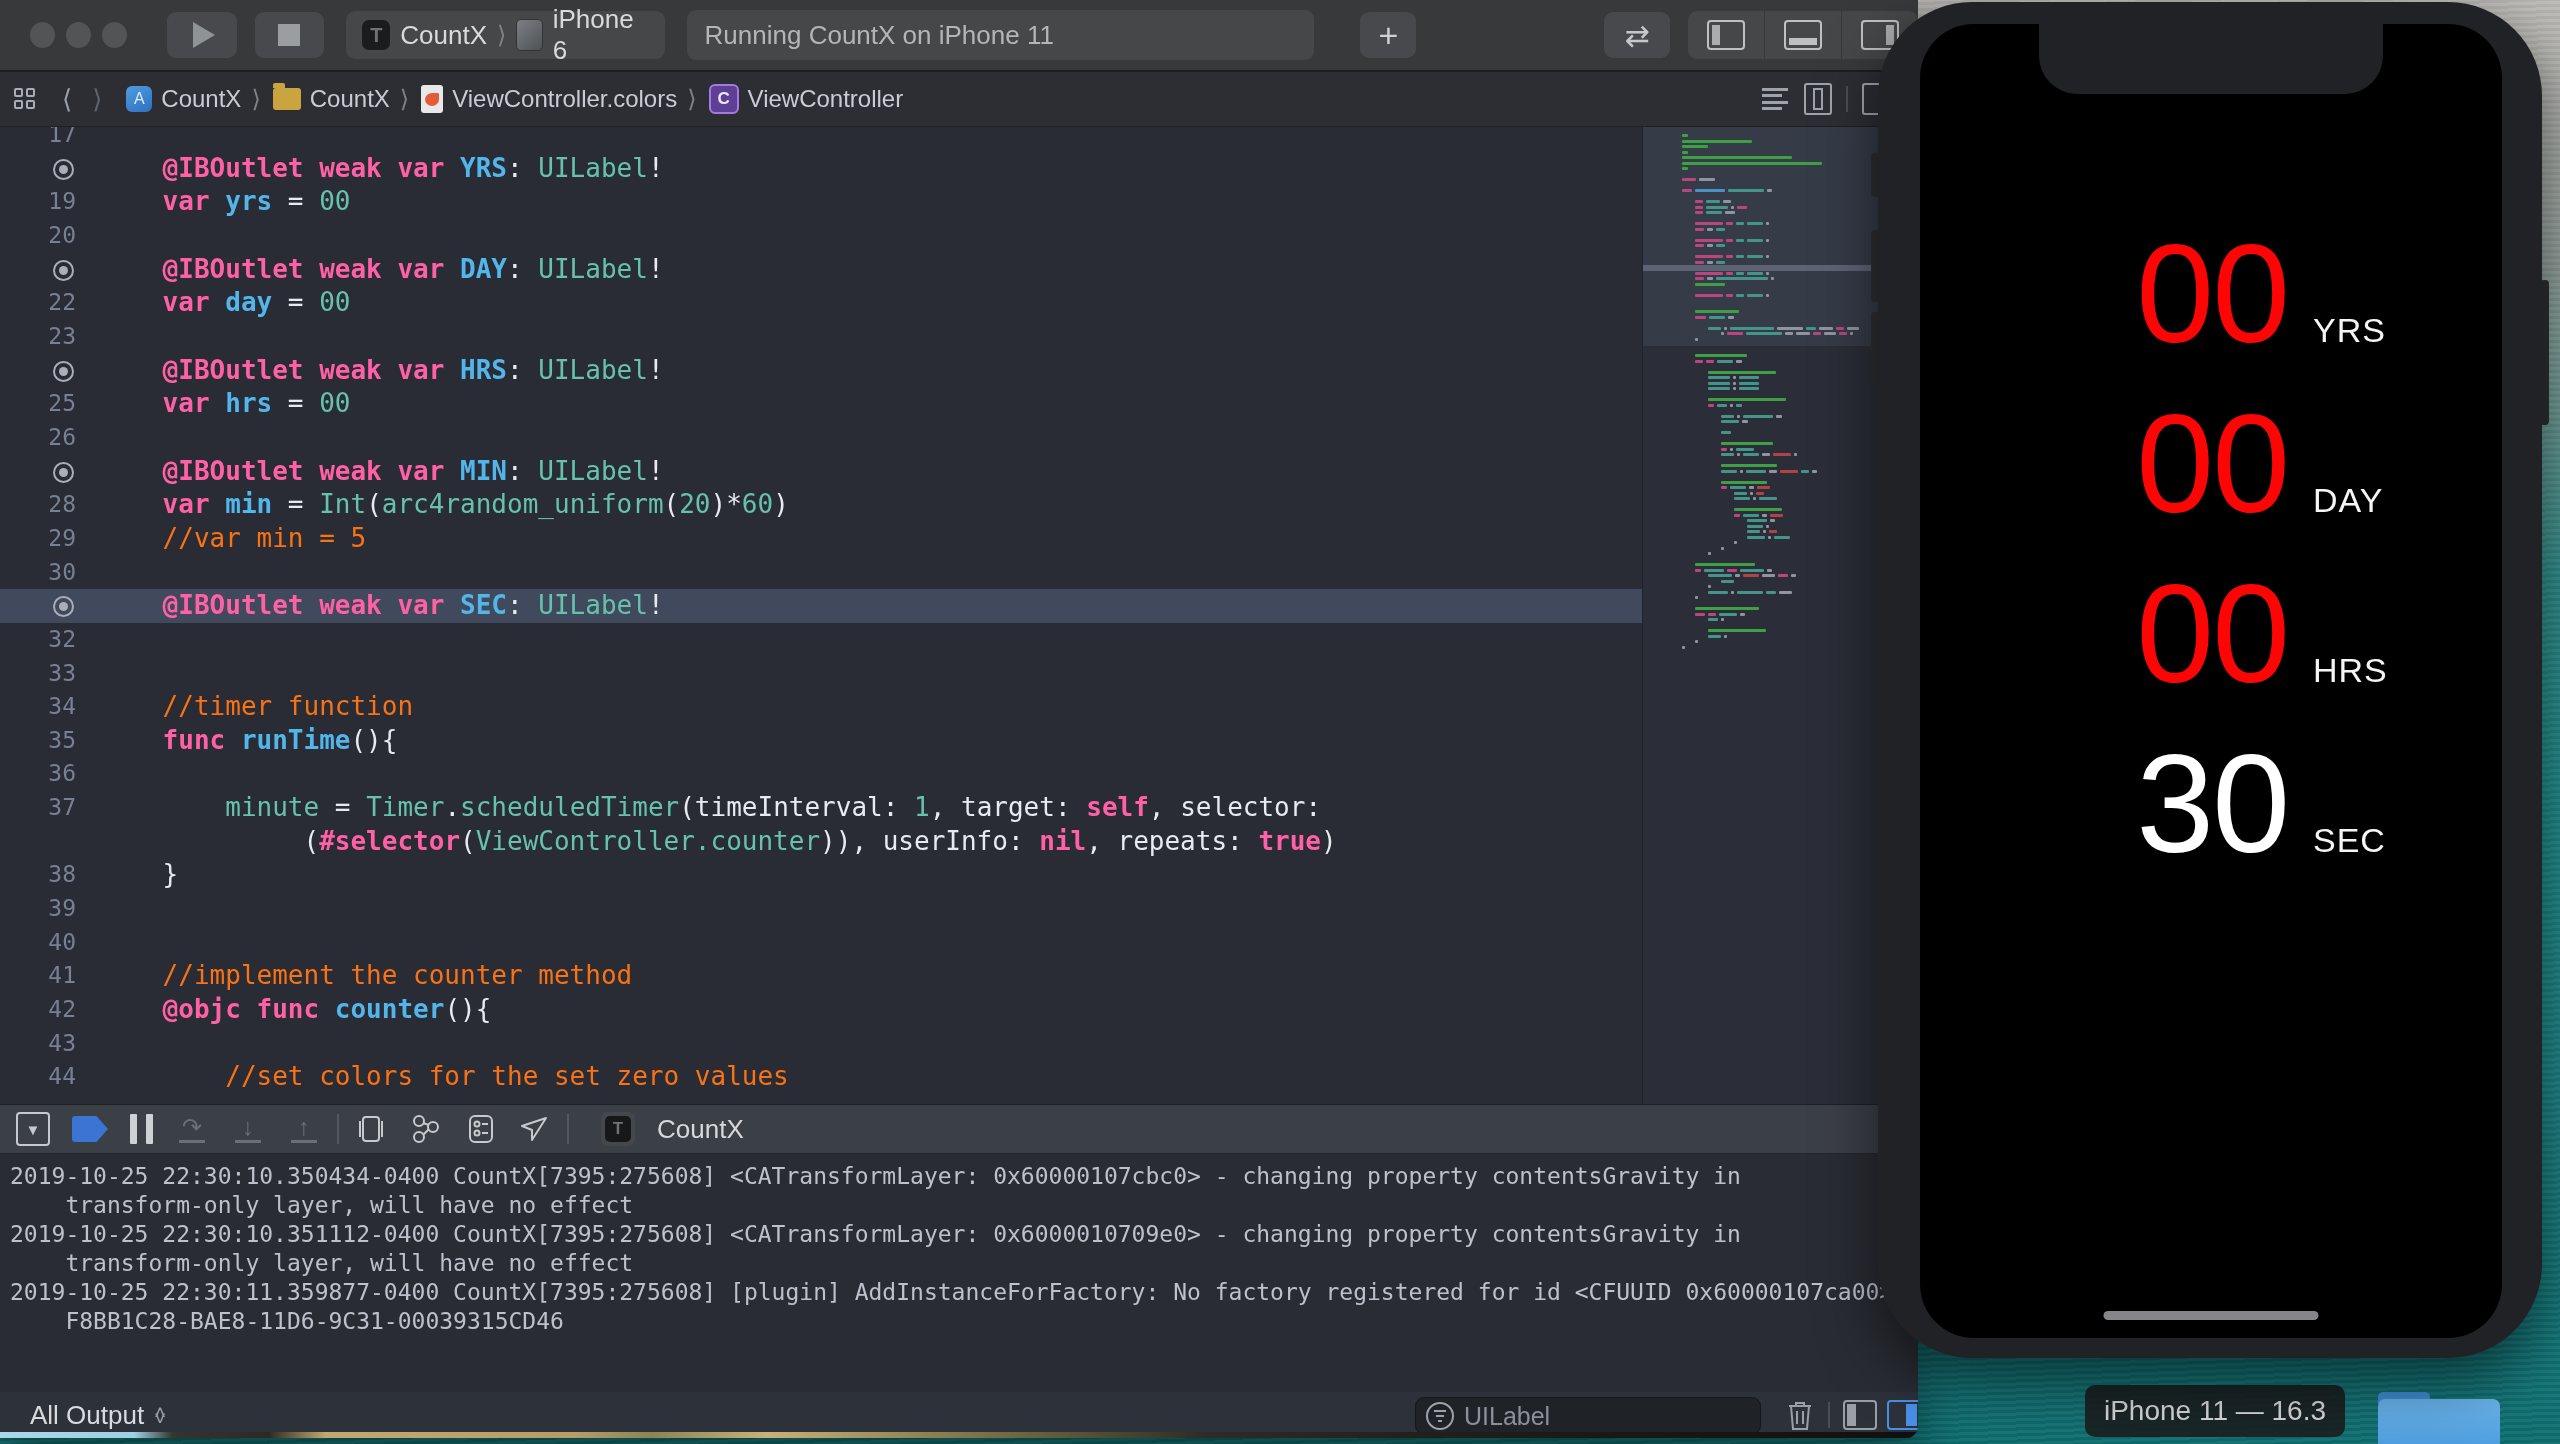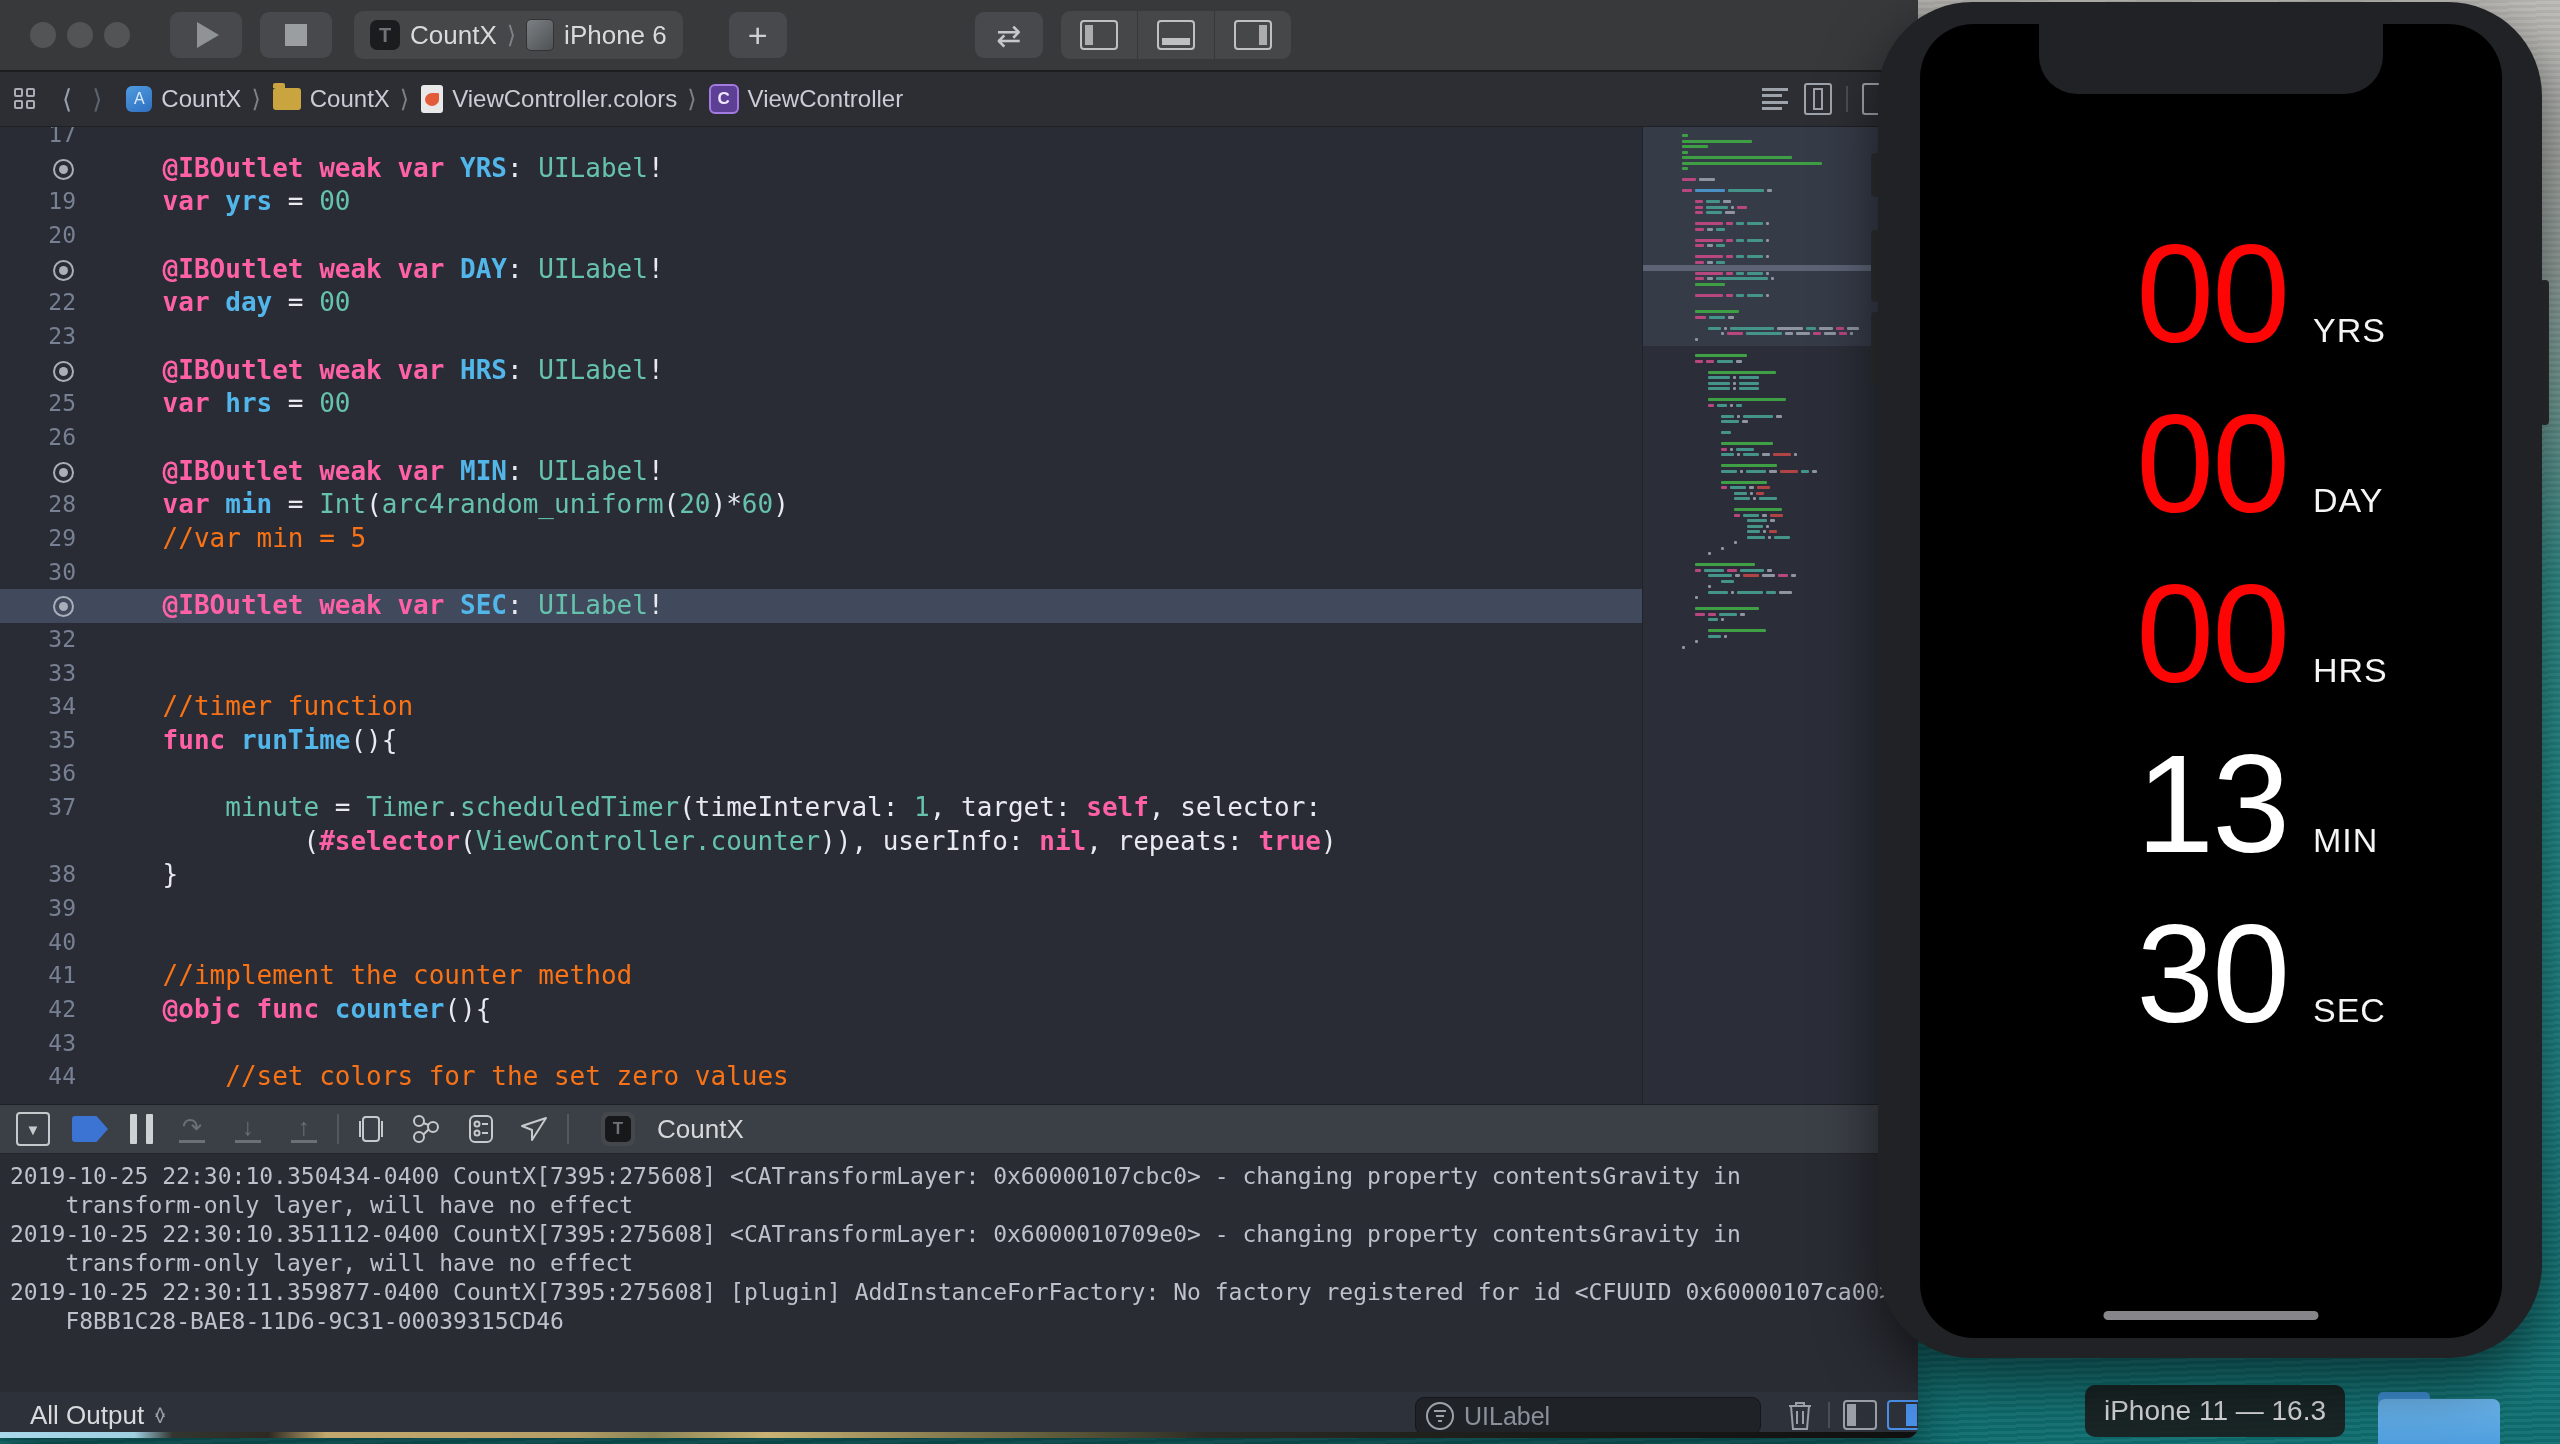--- a/index.html
+++ b/index.html
@@ -172,20 +172,23 @@
     <div class="tb-btn stop">
         <span class="gl"></span>
       </div>
     <div class="scheme">
       <span class="appicon">T</span>
       <span>CountX</span>
       <span class="sep">⟩</span>
       <span class="simicon"></span>
       <span>iPhone 6</span>
     </div>
+    <div class="status">
+      <span>Running CountX on iPhone 11</span>
+    </div>
     <div class="tb-btn plusbtn">
         <span>+</span>
       </div>
     <div class="tb-btn swapbtn">
         <span>⇄</span>
       </div>
     <div class="panelgroup">
       <div class="panelbtn">
           <span class="prect left"></span>
         </div>
@@ -708,24 +711,20 @@
           </div>
           <div class="cd-row">
             <span class="cd-num" style="color: rgb(254, 5, 5);">00</span>
             <span class="cd-label">DAY</span>
           </div>
           <div class="cd-row">
             <span class="cd-num" style="color: rgb(254, 5, 5);">00</span>
             <span class="cd-label">HRS</span>
           </div>
           <div class="cd-row">
-            <span class="cd-num" style="color: rgb(255, 255, 255);">13</span>
-            <span class="cd-label">MIN</span>
-          </div>
-          <div class="cd-row">
             <span class="cd-num" style="color: rgb(255, 255, 255);">30</span>
             <span class="cd-label">SEC</span>
           </div>
         </div>
       <div class="home-ind"></div>
     </div>
   </div>
 </div>
 
 <div class="devbadge">

